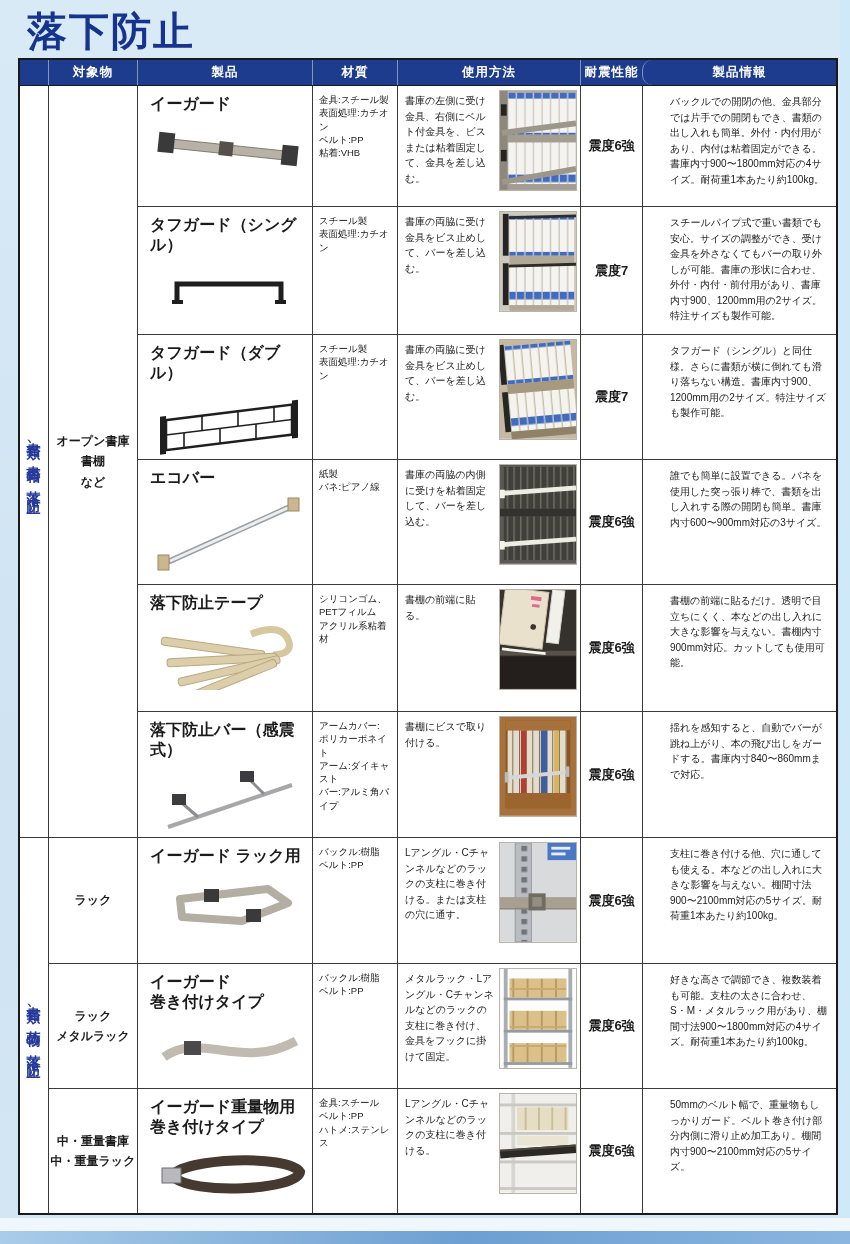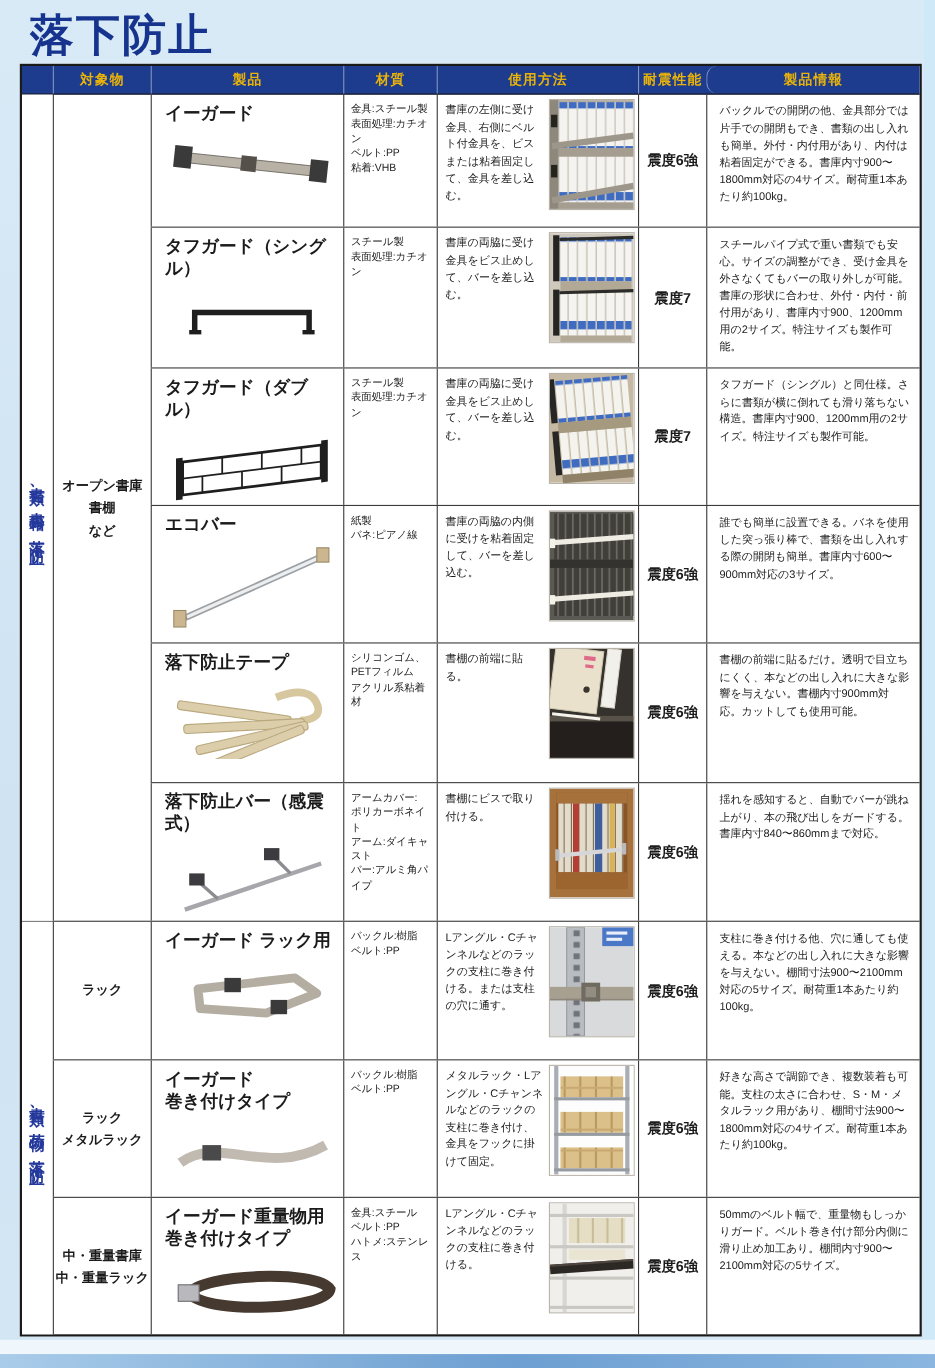--- a/index.html
+++ b/index.html
@@ -17,21 +17,21 @@
   }
   .right-edge { position: absolute; right: 0; top: 0; width: 10px; height: 100%; background: #cfe9f8; }
   .bottom-white { position: absolute; left: 0; bottom: 13px; width: 100%; height: 13px; background: #f0f7fc; }
   .bottom-bar { position: absolute; left: 0; bottom: 0; width: 100%; height: 13px;
     background: linear-gradient(90deg,#a9cce9 0%, #6d9fd2 55%, #8ab6e0 100%); }
 
   .table {
     position: absolute; left: 18px; top: 58px; width: 820px;
     border: 2px solid #1a1a1a; background: #fff;
   }
-  .thead { display: flex; height: 26px; background: #1e3c8e; color: #eab308;
+  .thead { display: flex; height: 26px; background: #1e3c8e; color: #ffffff;
     font-size: 12.5px; font-weight: bold; align-items: center; border-bottom: 1px solid #1a1a1a; }
   .hc { height: 100%; display: flex; align-items: center; justify-content: center; letter-spacing: 1px; }
   .hc + .hc { border-left: 1px solid rgba(255,255,255,.45); }
   .h-side { flex: 0 0 28px; }
   .h-target { flex: 0 0 89px; }
   .h-prod { flex: 0 0 175px; }
   .h-mat { flex: 0 0 85px; }
   .h-use { flex: 0 0 183px; }
   .h-perf { flex: 0 0 62px; }
   .h-info { flex: 1; border-radius: 10px; }
@@ -55,21 +55,21 @@
   .pc { flex: 0 0 175px; border-left: 1px solid #3a3a3a; padding: 8px 6px 2px 12px; overflow: hidden; }
   .pname { font-size: 16px; font-weight: bold; white-space: pre-line; line-height: 1.25; }
   .draw { display: block; margin: 3px auto 0; }
   .mc { flex: 0 0 85px; border-left: 1px solid #3a3a3a; font-size: 9.5px; line-height: 1.4;
         padding: 7px 3px 3px 6px; white-space: pre-line; }
   .uc { flex: 0 0 183px; border-left: 1px solid #3a3a3a; position: relative; padding: 7px 86px 4px 7px; }
   .utext { font-size: 10px; line-height: 1.55; }
   .photo { position: absolute; right: 3px; top: 4px; bottom: 4px; width: 78px; border: 1px solid #b9b4aa; }
   .qc { flex: 0 0 62px; border-left: 1px solid #3a3a3a; display: flex; align-items: center;
         justify-content: center; font-size: 13px; font-weight: 600; }
-  .ic { flex: 1; border-left: 1px solid #3a3a3a; font-size: 10px; line-height: 1.55; padding: 8px 8px 4px 11px; }
+  .ic { flex: 1; border-left: 1px solid #3a3a3a; font-size: 10px; line-height: 1.55; padding: 8px 8px 4px 27px; }
 </style>
 </head>
 <body>
 
 <div class="page-title">落下防止</div>
 <div class="right-edge"></div>
 <div class="bottom-white"></div>
 <div class="bottom-bar"></div>
 
 <div class="table">

